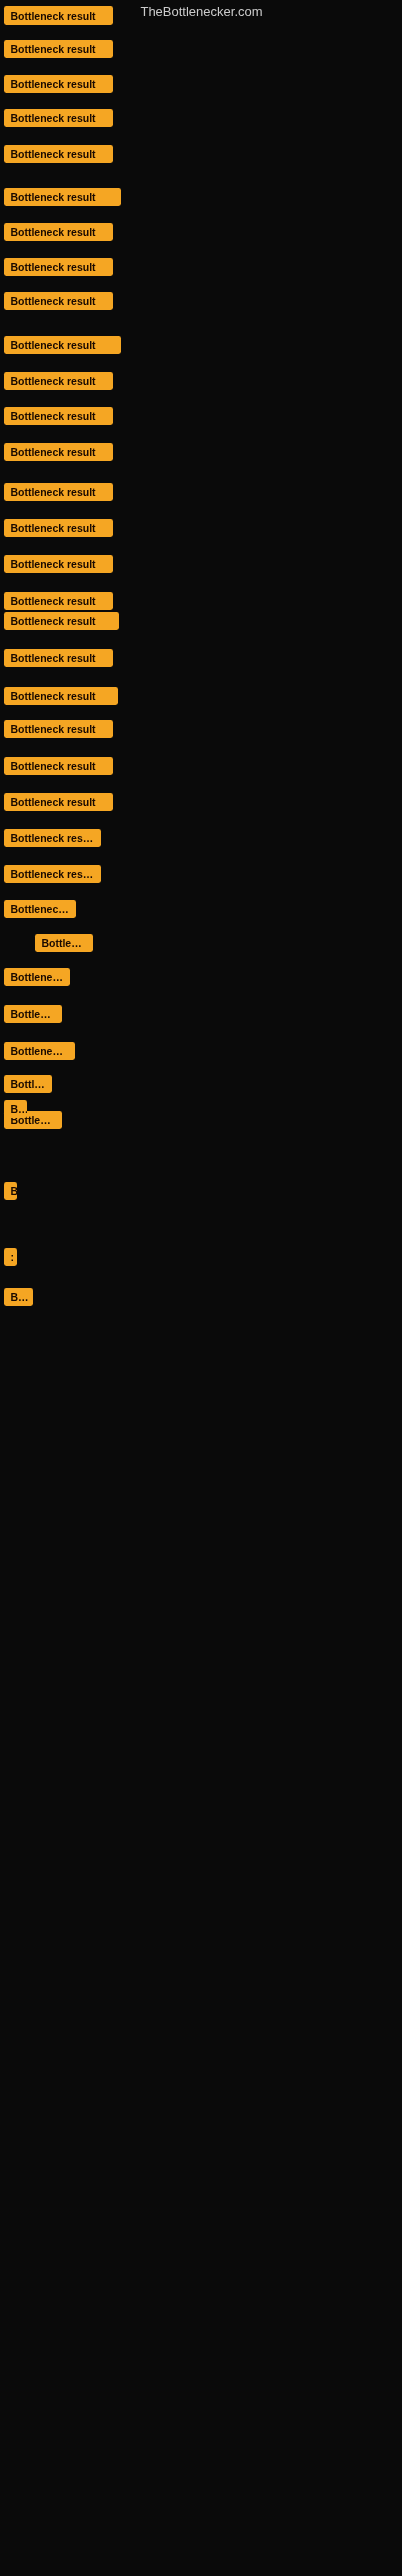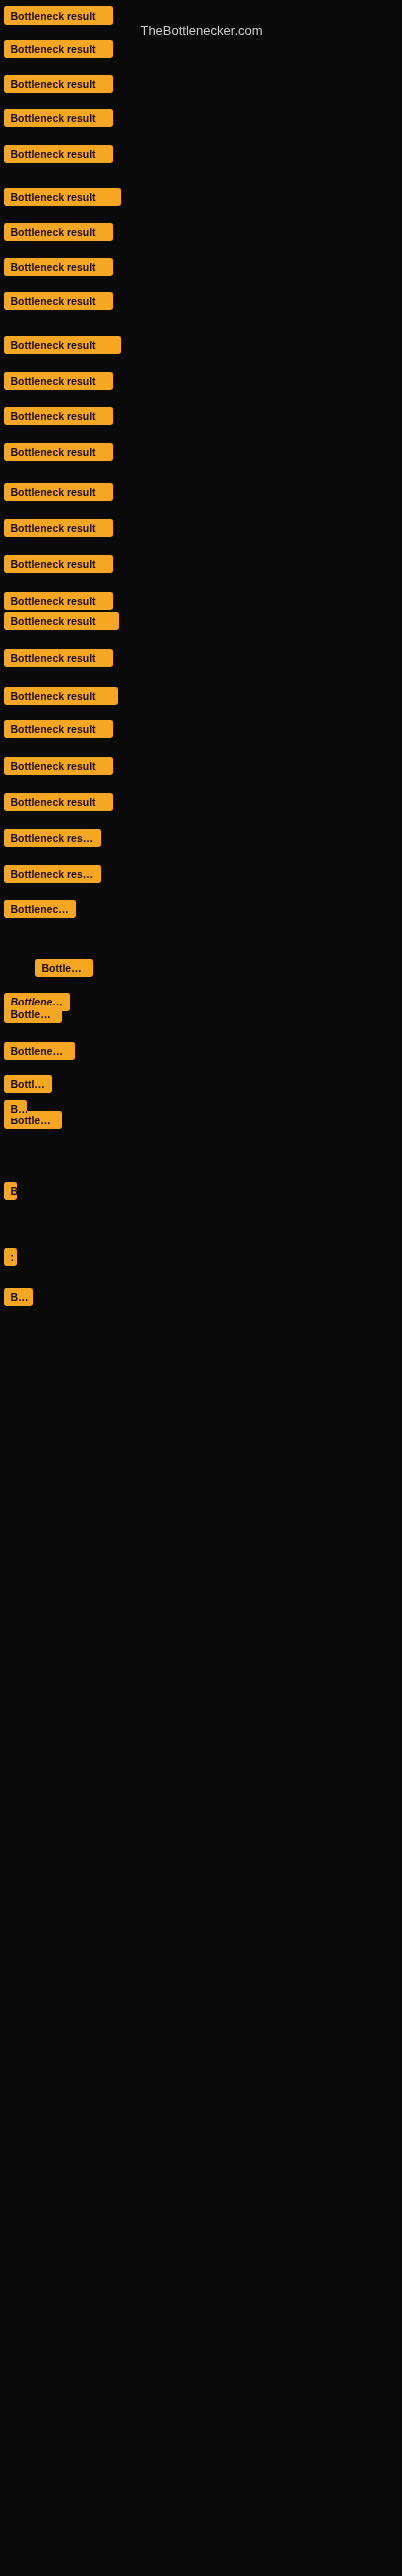--- a/index.html
+++ b/index.html
@@ -13,21 +13,21 @@
       width: 403px;
       min-height: 2576px;
       font-family: Arial, sans-serif;
       position: relative;
     }
 
     .site-title {
       text-align: center;
       color: #cccccc;
       font-size: 13px;
-      padding: 23px 0;
+      padding: 4px 0;
       font-weight: normal;
     }
 
     .bottleneck-badge {
       display: inline-block;
       background-color: #f5a623;
       color: #1a0a00;
       font-size: 10.5px;
       font-weight: bold;
       padding: 3.2px 6.4px;
@@ -66,22 +66,22 @@
 <div class="row" style="top: 592px;"><span class="bottleneck-badge" style="max-width: 109px; width: 109px;">Bottleneck result</span></div>
 <div class="row" style="top: 612px;"><span class="bottleneck-badge" style="max-width: 115px; width: 115px;">Bottleneck result</span></div>
 <div class="row" style="top: 649px;"><span class="bottleneck-badge" style="max-width: 109px; width: 109px;">Bottleneck result</span></div>
 <div class="row" style="top: 687px;"><span class="bottleneck-badge" style="max-width: 114px; width: 114px;">Bottleneck result</span></div>
 <div class="row" style="top: 720px;"><span class="bottleneck-badge" style="max-width: 109px; width: 109px;">Bottleneck result</span></div>
 <div class="row" style="top: 757px;"><span class="bottleneck-badge" style="max-width: 109px; width: 109px;">Bottleneck result</span></div>
 <div class="row" style="top: 793px;"><span class="bottleneck-badge" style="max-width: 109px; width: 109px;">Bottleneck result</span></div>
 <div class="row" style="top: 829px;"><span class="bottleneck-badge" style="max-width: 97px; width: 97px;">Bottleneck result</span></div>
 <div class="row" style="top: 865px;"><span class="bottleneck-badge" style="max-width: 97px; width: 97px;">Bottleneck result</span></div>
 <div class="row" style="top: 900px;"><span class="bottleneck-badge" style="max-width: 72px; width: 72px;">Bottleneck result</span></div>
-<div class="row" style="top: 959px; padding-left: 31px;"><span class="bottleneck-badge" style="max-width: 58px; width: 58px;">Bottlenec</span></div>
-<div class="row" style="top: 993px; font-style: italic;"><span class="bottleneck-badge" style="max-width: 66px; width: 66px;">Bottleneck r</span></div>
+<div class="row" style="top: 934px; padding-left: 31px;"><span class="bottleneck-badge" style="max-width: 58px; width: 58px;">Bottlenec</span></div>
+<div class="row" style="top: 968px;"><span class="bottleneck-badge" style="max-width: 66px; width: 66px;">Bottleneck r</span></div>
 <div class="row" style="top: 1005px;"><span class="bottleneck-badge" style="max-width: 58px; width: 58px;">Bottleneck</span></div>
 <div class="row" style="top: 1042px;"><span class="bottleneck-badge" style="max-width: 71px; width: 71px;">Bottleneck re</span></div>
 <div class="row" style="top: 1075px;"><span class="bottleneck-badge" style="max-width: 48px; width: 50px;">Bottlene</span></div>
 <div class="row" style="top: 1111px;"><span class="bottleneck-badge" style="max-width: 58px; width: 58px;">Bottleneck</span></div>
 <div class="row" style="top: 1100px;"><span class="bottleneck-badge" style="max-width: 22.5px; width: 22.5px;">Bo</span></div>
 <div class="row" style="top: 1182px;"><span class="bottleneck-badge" style="max-width: 11.3px; width: 11.3px;">B</span></div>
 <div class="row" style="top: 1248px;"><span class="bottleneck-badge" style="max-width: 6.4px; width: 6.4px;">:</span></div>
 <div class="row" style="top: 1288px;"><span class="bottleneck-badge" style="max-width: 29px; width: 29px;">Bott</span></div>
 
 

